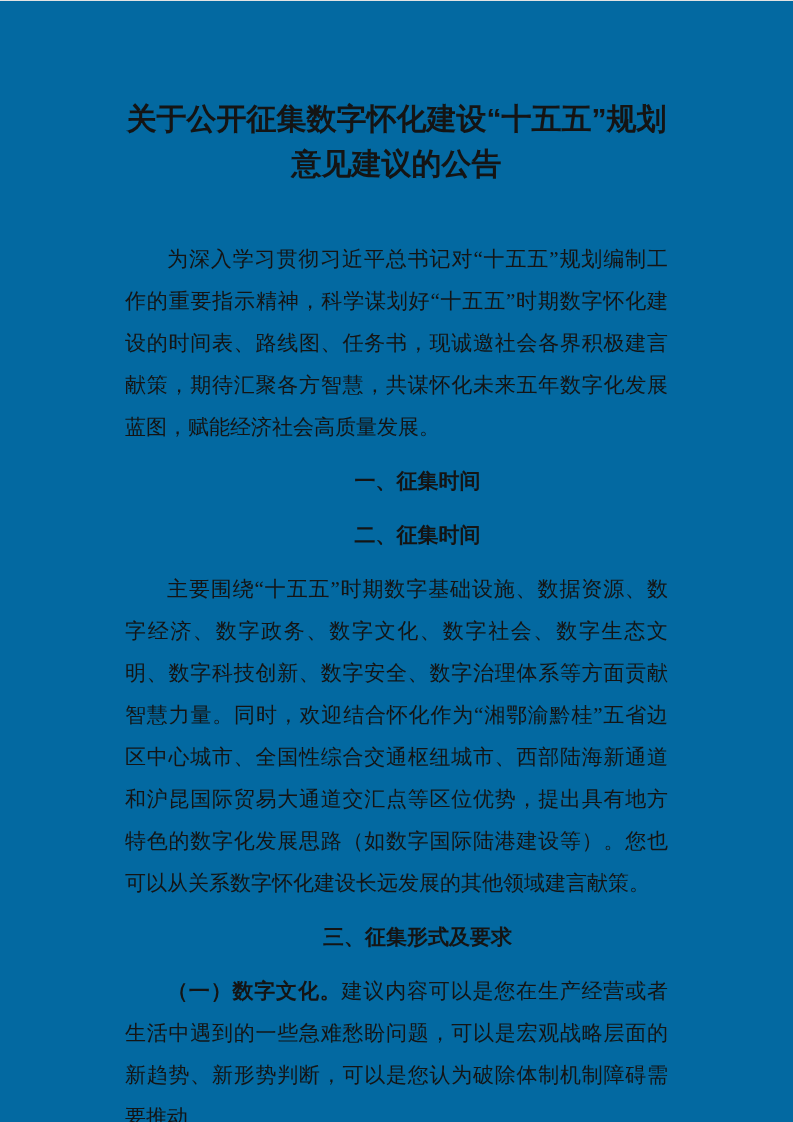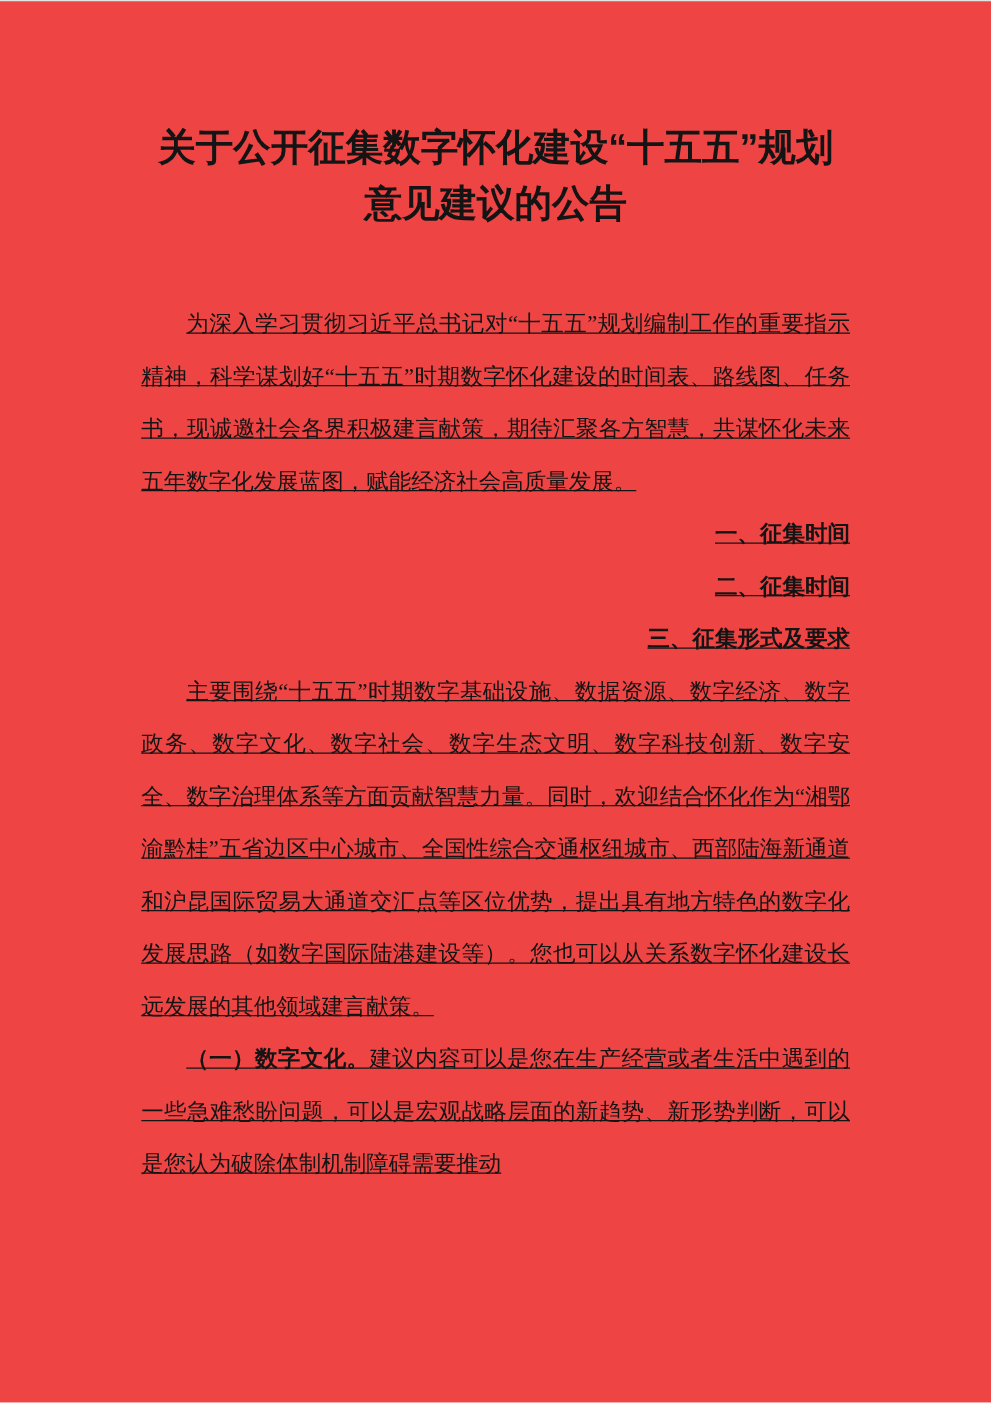--- a/index.html
+++ b/index.html
@@ -5,53 +5,52 @@
   html, body {
     margin: 0;
     padding: 0;
     background: #ffffff;
   }
   .page {
     position: relative;
     width: 793px;
     height: 1122px;
     box-sizing: border-box;
-    background: #ef4444;
+    background: #0369a1;
     border-top: 1px solid #e3e3e3;
     padding: 95px 113px 0 113px;
     overflow: hidden;
     color: #141414;
   }
   .doc-title {
     margin: 0 0 52px 0;
     text-align: center;
     font-family: "Liberation Sans", "DejaVu Sans", sans-serif;
     font-weight: bold;
     font-size: 30px;
     line-height: 45px;
     color: #141414;
   }
   .block {
-    margin: 0;
-    font-size: 18px;
+    margin: 12px;
+    font-size: 21px;
     line-height: 42px;
     color: #141414;
-    text-decoration: underline;
   }
   .paragraph {
     font-family: "Liberation Serif", "DejaVu Serif", serif;
     text-align: justify;
     text-justify: inter-character;
     text-indent: 2em;
   }
   .section-heading {
     font-family: "Liberation Sans", "DejaVu Sans", sans-serif;
     font-weight: bold;
     text-indent: 2em;
-    text-align: right;
+    text-align: center;
   }
   .bold-lead {
     font-family: "Liberation Serif", "DejaVu Serif", serif;
     font-weight: bold;
   }
 </style>
 </head>
 <body>
 
 <div class="page">
@@ -61,19 +60,19 @@
     <span>意见建议的公告</span>
   </h1>
 
   <p class="block paragraph">为深入学习贯彻习近平总书记对“十五五”规划编制工作的重要指示精神，科学谋划好“十五五”时期数字怀化建设的时间表、路线图、任务书，现诚邀社会各界积极建言献策，期待汇聚各方智慧，共谋怀化未来五年数字化发展蓝图，赋能经济社会高质量发展。</p>
 
   <p class="block section-heading">一、征集时间</p>
 
 
   <p class="block section-heading">二、征集时间</p>
 
+  <p class="block paragraph">主要围绕“十五五”时期数字基础设施、数据资源、数字经济、数字政务、数字文化、数字社会、数字生态文明、数字科技创新、数字安全、数字治理体系等方面贡献智慧力量。同时，欢迎结合怀化作为“湘鄂渝黔桂”五省边区中心城市、全国性综合交通枢纽城市、西部陆海新通道和沪昆国际贸易大通道交汇点等区位优势，提出具有地方特色的数字化发展思路（如数字国际陆港建设等）。您也可以从关系数字怀化建设长远发展的其他领域建言献策。</p>
+
   <p class="block section-heading">三、征集形式及要求</p>
-
-  <p class="block paragraph">主要围绕“十五五”时期数字基础设施、数据资源、数字经济、数字政务、数字文化、数字社会、数字生态文明、数字科技创新、数字安全、数字治理体系等方面贡献智慧力量。同时，欢迎结合怀化作为“湘鄂渝黔桂”五省边区中心城市、全国性综合交通枢纽城市、西部陆海新通道和沪昆国际贸易大通道交汇点等区位优势，提出具有地方特色的数字化发展思路（如数字国际陆港建设等）。您也可以从关系数字怀化建设长远发展的其他领域建言献策。</p>
 
   <p class="block paragraph"><span class="bold-lead">（一）数字文化。</span><span>建议内容可以是您在生产经营或者生活中遇到的一些急难愁盼问题，可以是宏观战略层面的新趋势、新形势判断，可以是您认为破除体制机制障碍需要推动</span></p>
 
 </div>
 
 </body></html>

